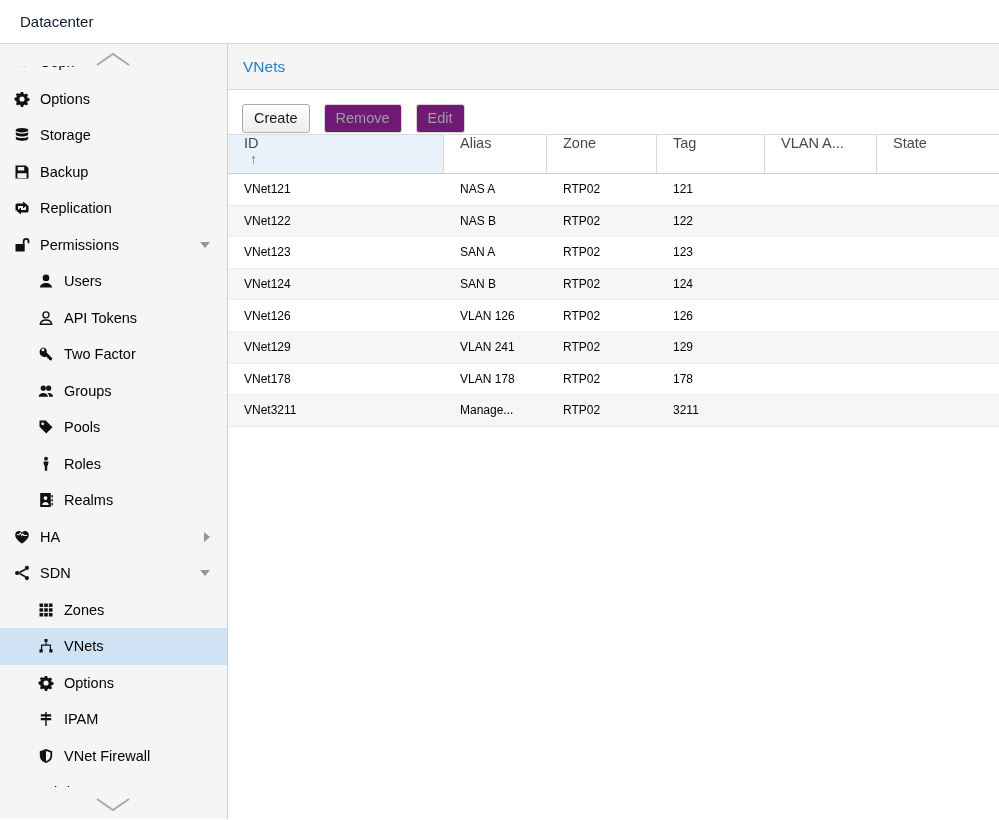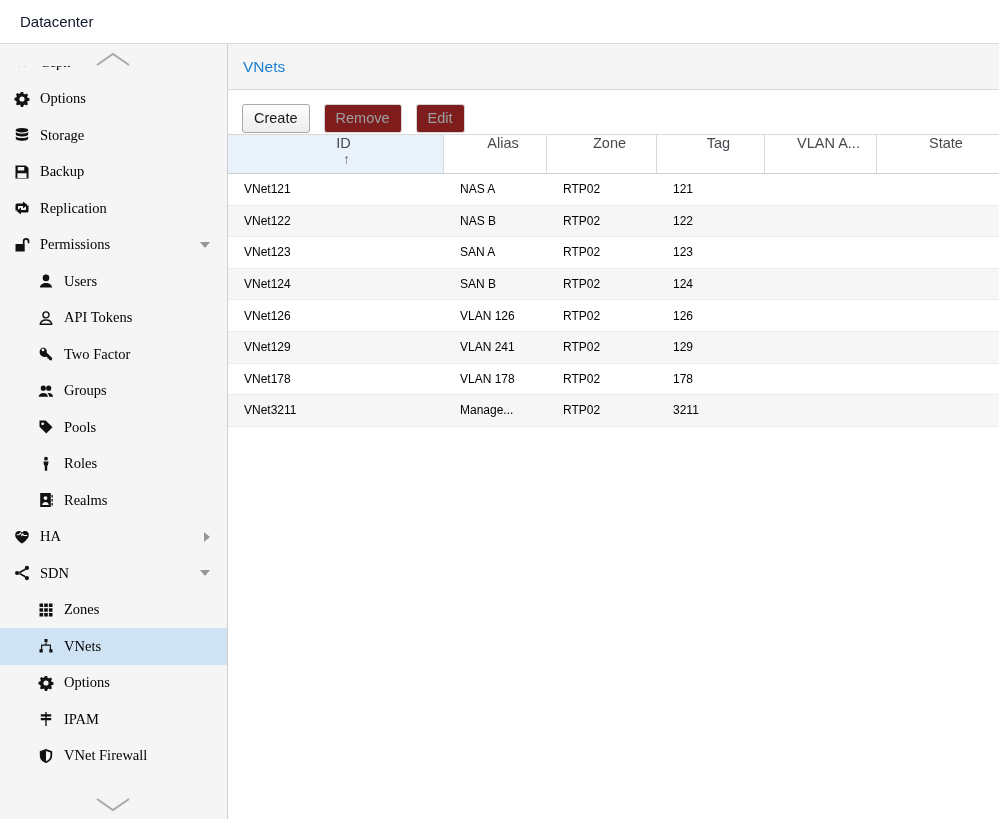--- a/index.html
+++ b/index.html
@@ -16,21 +16,21 @@
     display:flex; align-items:center; padding-left:20px;
     font-size:15px; color:#0f172a;
   }
   
   .layout { display:flex; height:775px; }
   
   .sidebar {
     width:228px; flex:none; background:#f5f5f5;
     border-right:1px solid #cfcfcf; position:relative; overflow:hidden;
   }
-  .sidebar-list { position:absolute; top:0; left:0; right:0;font-family:Liberation Serif, serif; }
+  .sidebar-list { position:absolute; top:0; left:0; right:0; }
   .sb-item {
     height:36.5px; display:flex; align-items:center;
     padding-left:13px; font-size:14.5px; color:#000;
     position:relative; cursor:pointer;
   }
   .sb-item.lvl2 { padding-left:37px; }
   .sb-item.selected { background:#cfe3f4; }
   .sb-item .icon {
     width:17px; height:17px; margin-right:10px; flex:none;
     display:flex; align-items:center; justify-content:center;
@@ -61,25 +61,25 @@
     height:45px; flex:none; background:#fff; border-bottom:1px solid #d8d8d8;
     display:flex; align-items:center; padding-left:14px; gap:14px;
   }
   .btn {
     height:29px; padding:0 11px; border-radius:3px;
     border:1px solid #aaa; background:linear-gradient(#fdfdfd,#ededed);
     font-family:"Liberation Sans", sans-serif; font-size:14.5px; color:#1a1a1a;
     cursor:pointer;
     margin-top:12px;
   }
-  .btn.disabled { border-color:#d4d4d4; background:#7f1d1d; color:#9aa0a5; cursor:default; }
+  .btn.disabled { border-color:#d4d4d4; background:#701a75; color:#9aa0a5; cursor:default; }
   
   .grid-header { display:flex; height:39px; flex:none; background:#fff; border-bottom:1px solid #cfcfcf; }
   .gh-cell {
-    display:flex; align-items:center; padding-left:16px;
+    display:flex; align-items:flex-start; padding-left:16px;
     font-size:14.5px; color:#45494e; border-right:1px solid #dadada;
     white-space:nowrap; overflow:hidden; cursor:pointer;flex-direction:column;
   }
   .gh-cell.sorted { background:#e9f2fa; }
   .sort-arrow { margin-left:6px; color:#6d6d6d; font-size:14px; }
   .c0 { width:216px; flex:none; }
   .c1 { width:103px; flex:none; }
   .c2 { width:110px; flex:none; }
   .c3 { width:108px; flex:none; }
   .c4 { width:112px; flex:none; }

